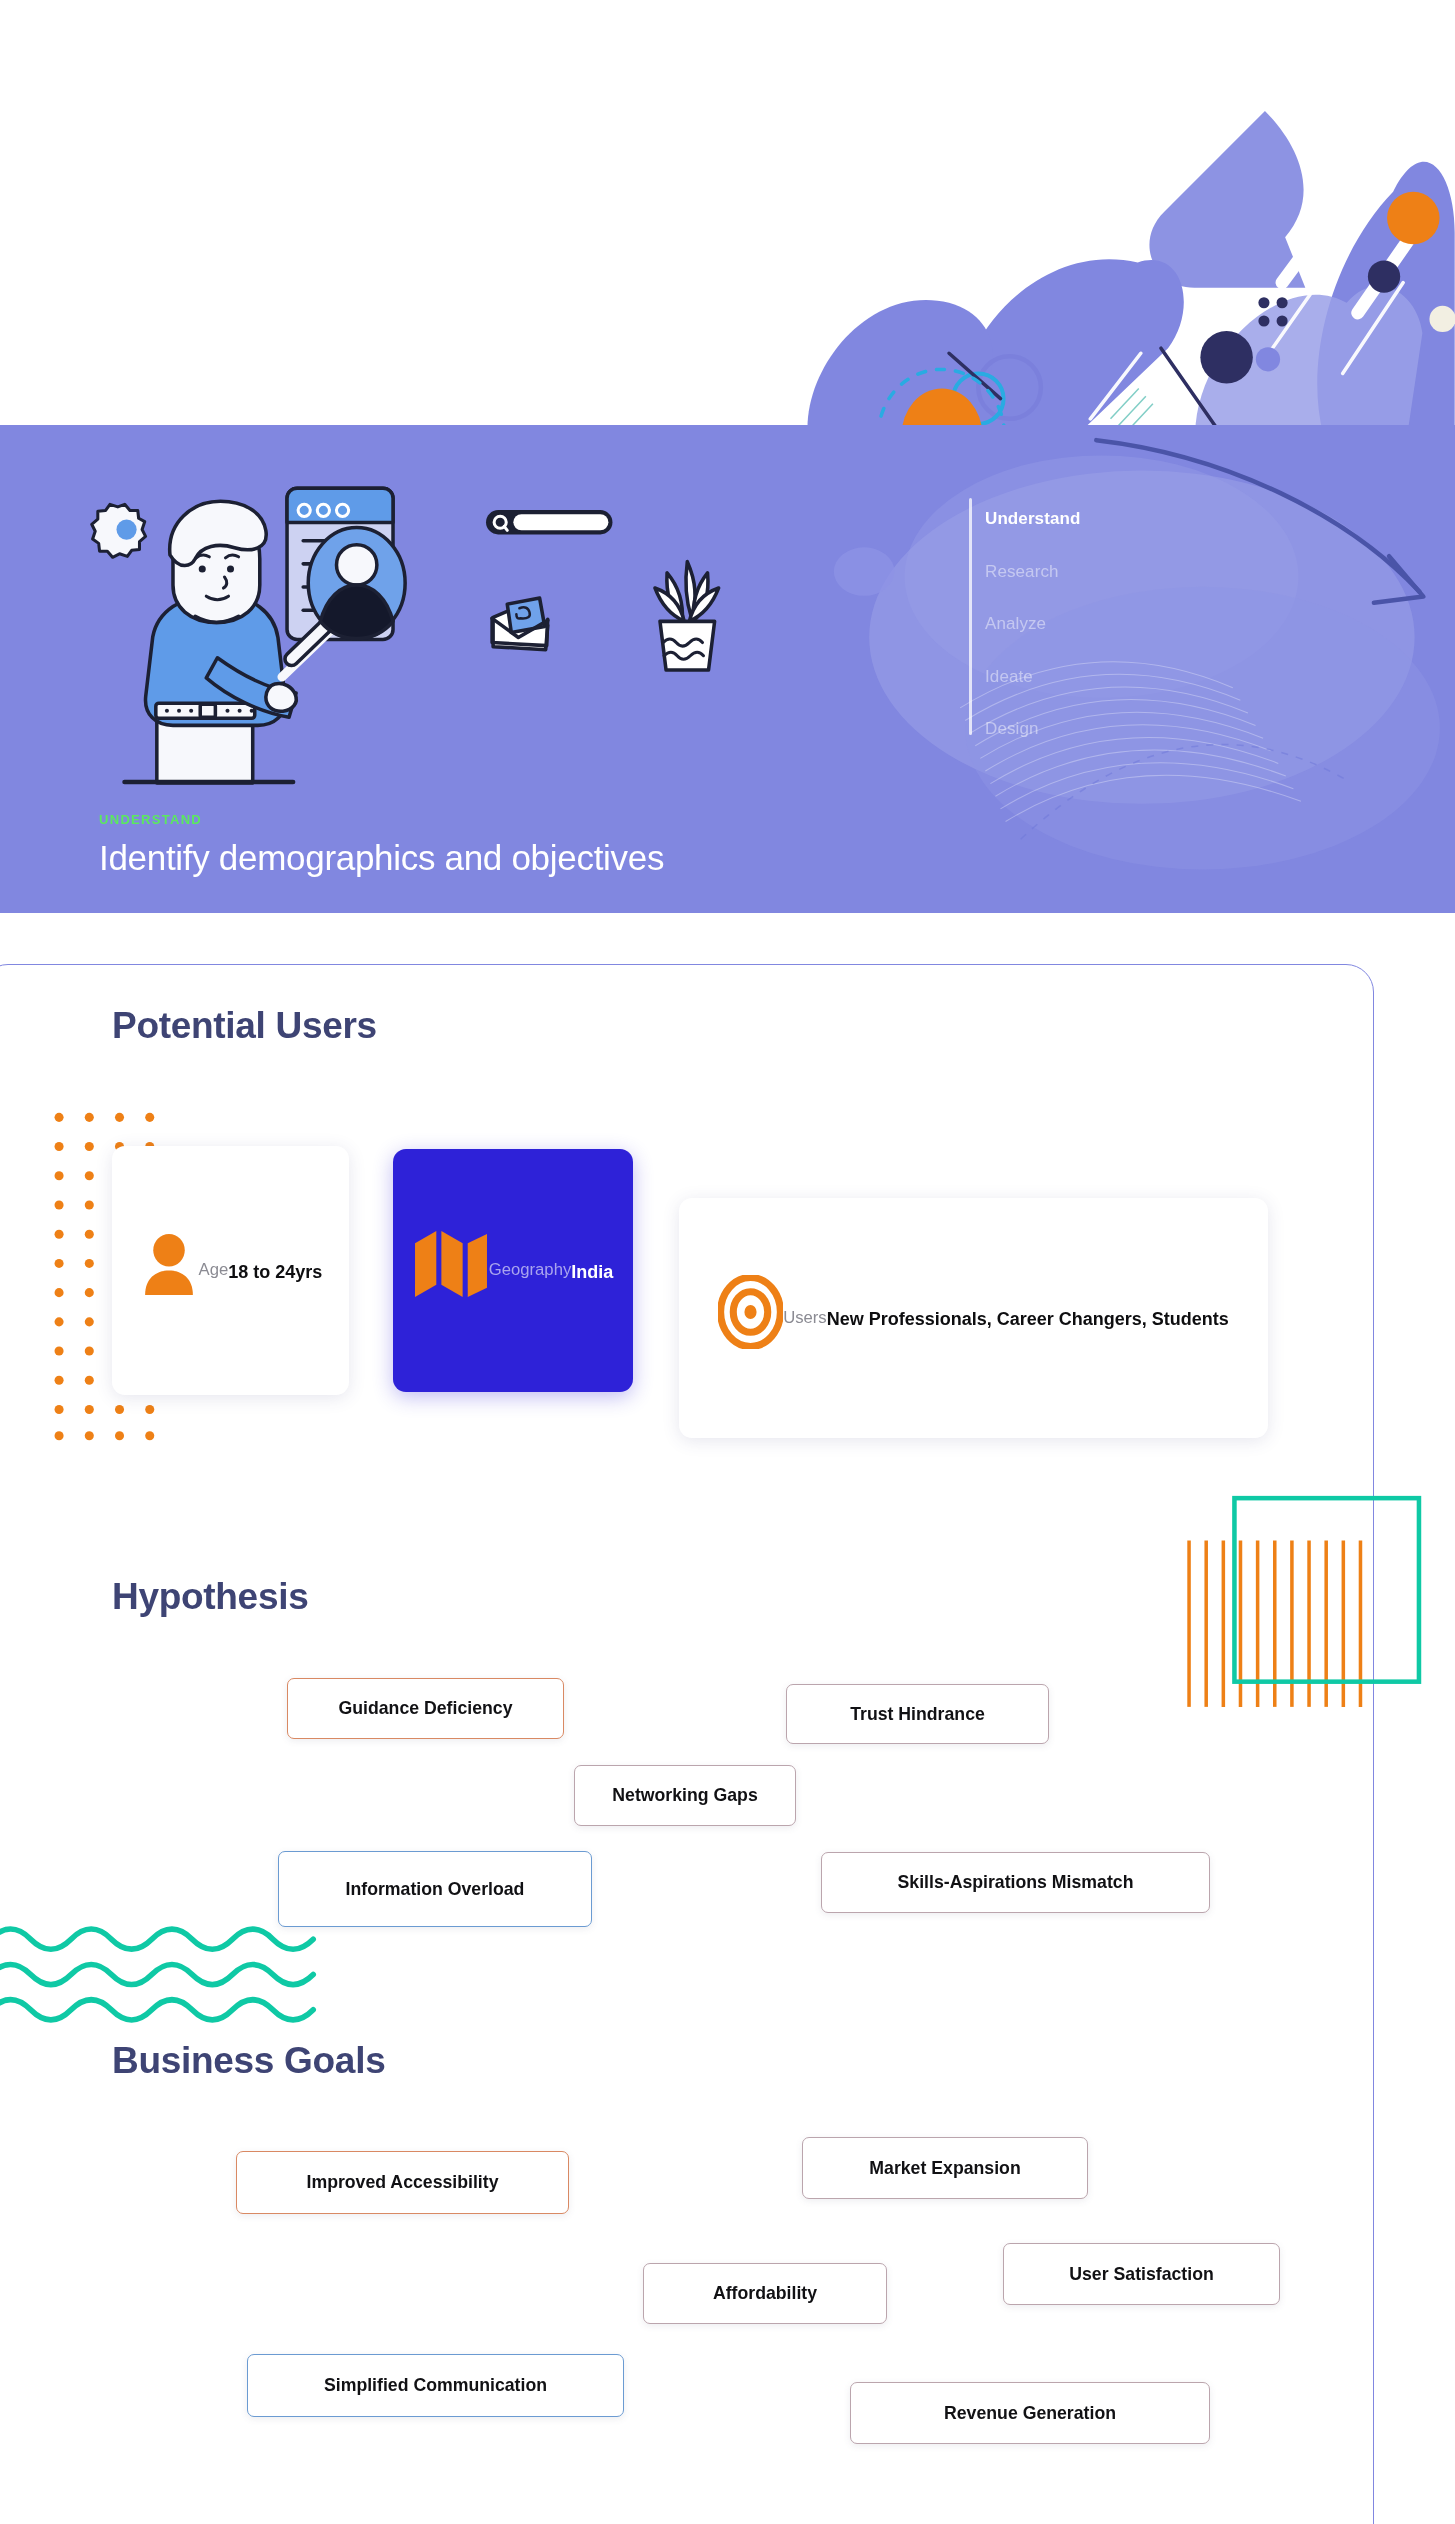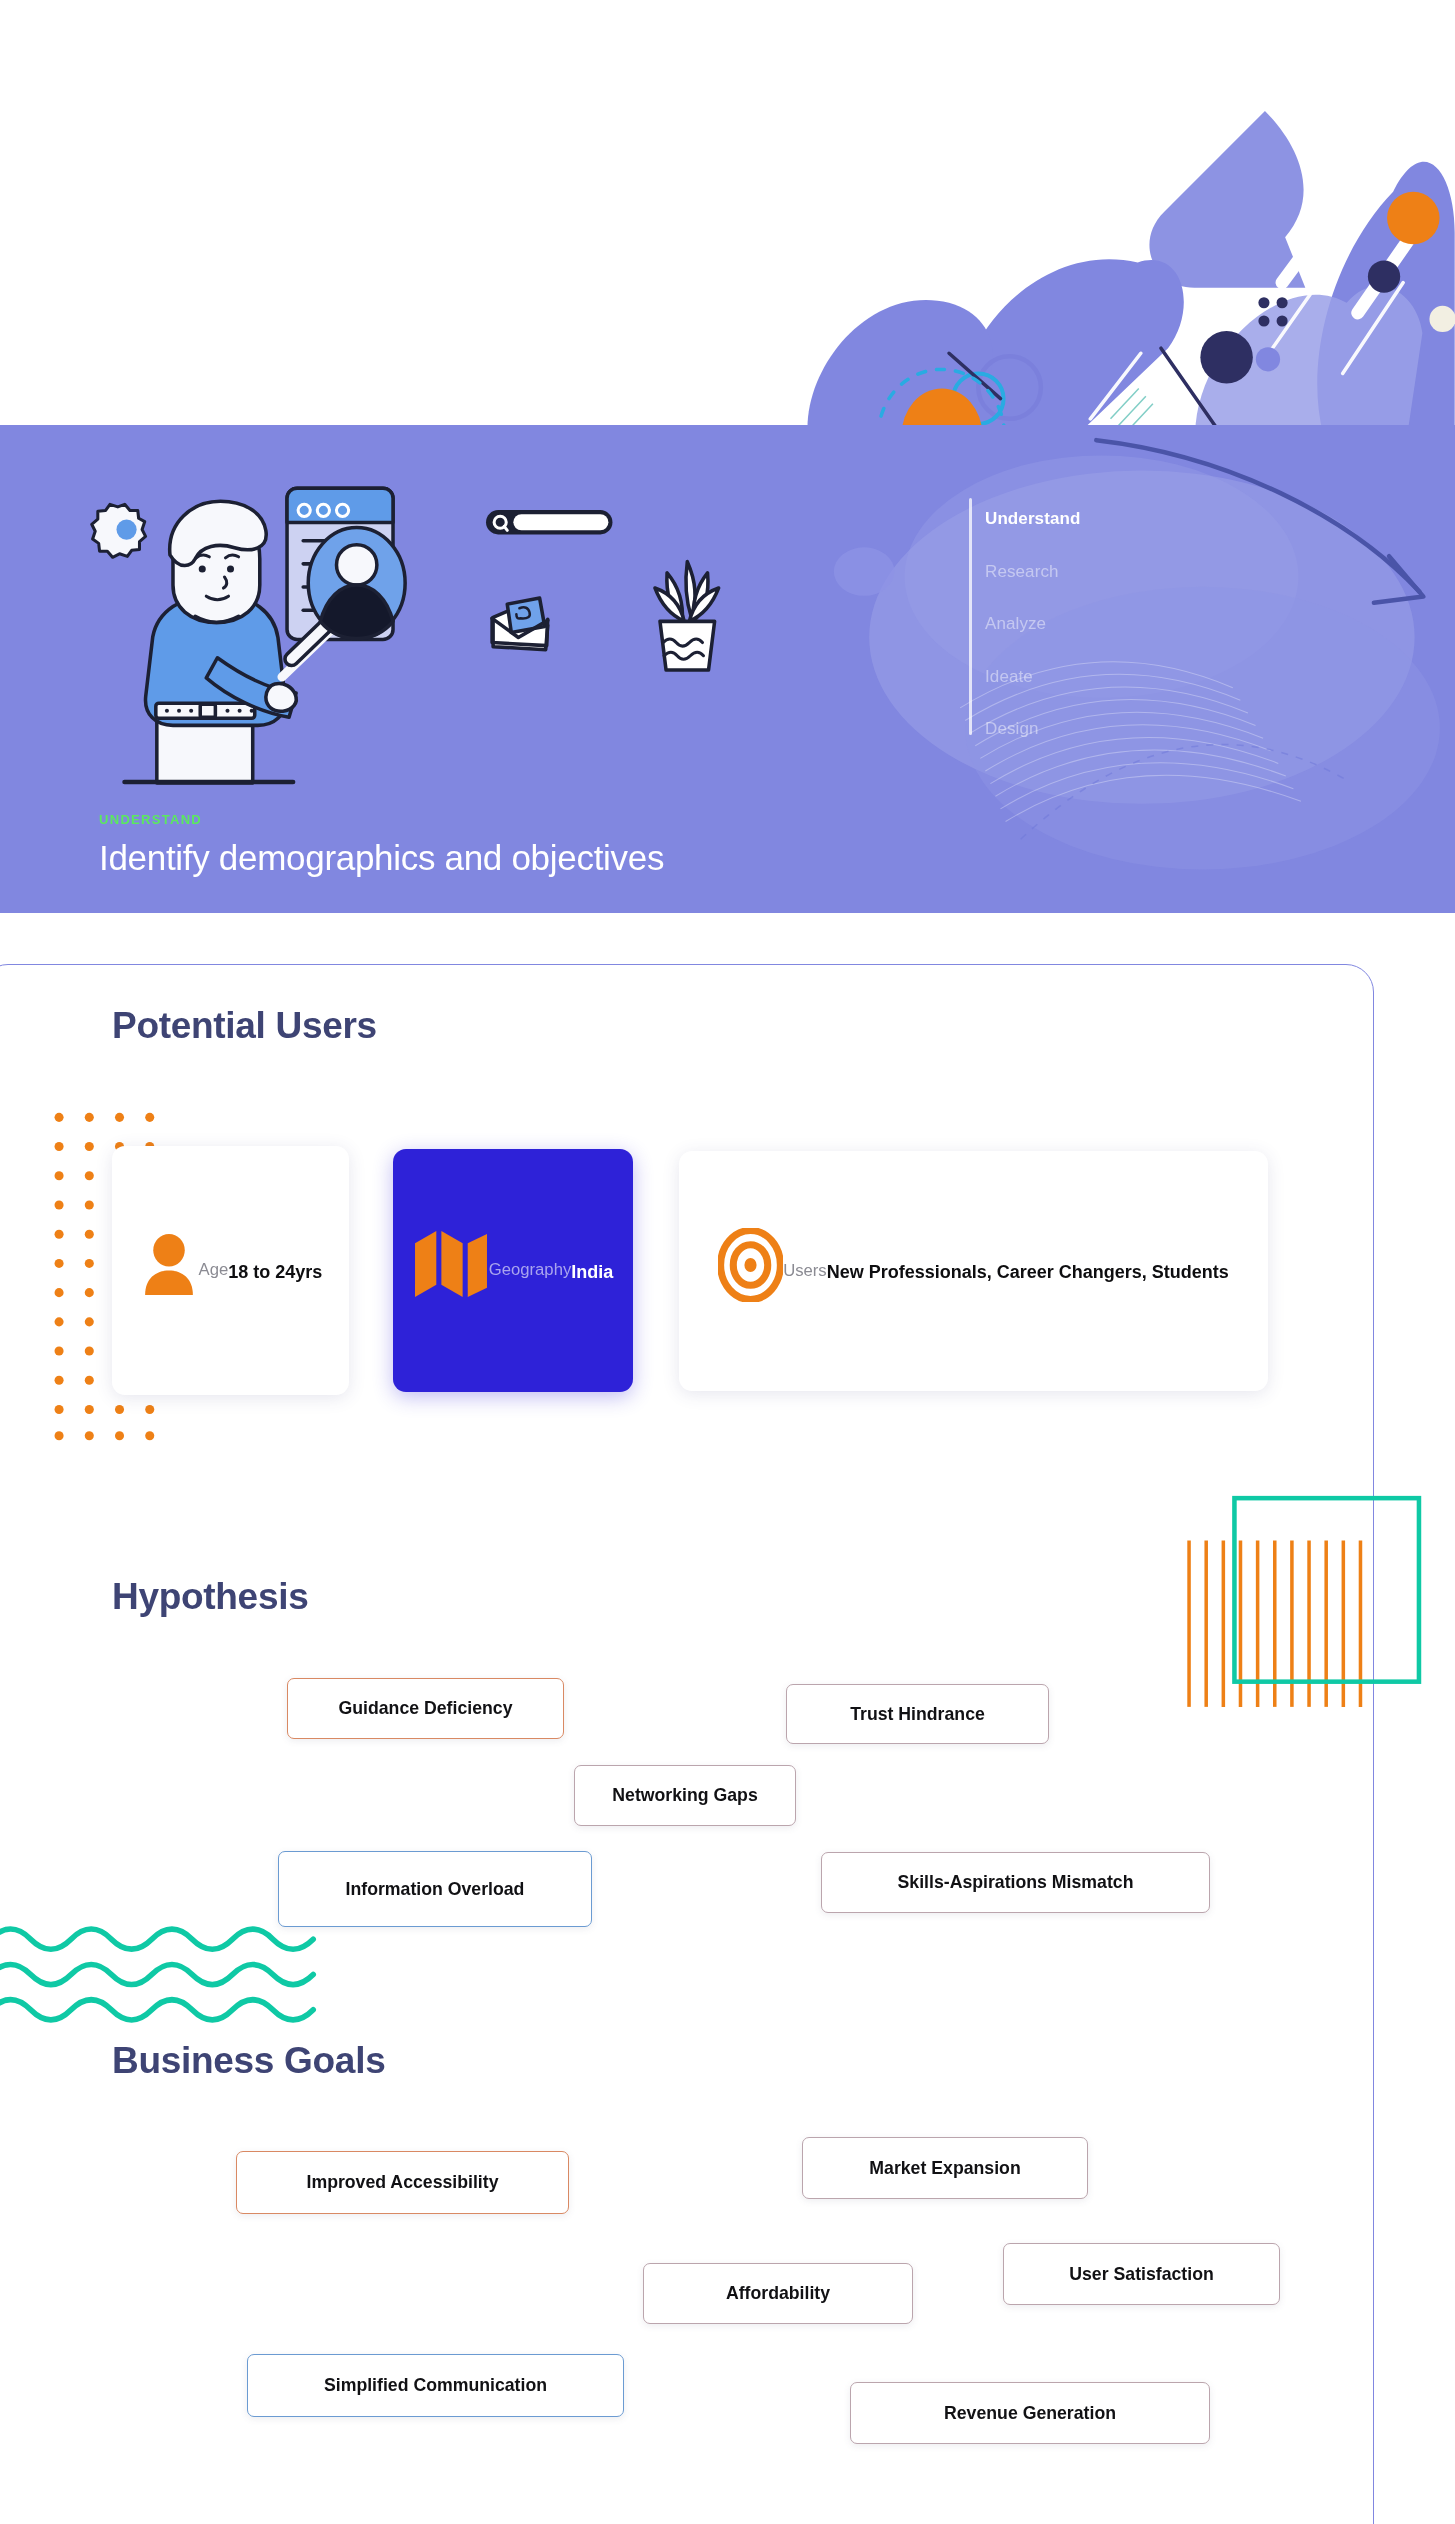--- a/index.html
+++ b/index.html
@@ -341,21 +341,21 @@
       <path d="M4 28 L46 4 L46 110 L4 134 Z"></path>
       <path d="M56 4 L98 28 L98 134 L56 110 Z"></path>
       <path d="M108 28 L146 10 L146 116 L108 134 Z"></path>
     </g>
       </svg>
   </div>
   <div class="pu-label">Geography</div>
   <div class="pu-value">India</div>
 </div>
 
-<div class="pu-card" style="left:679px; top:1151px; width:589px; height:240px;">
+<div class="pu-card" style="left:679px; top:1198px; width:589px; height:240px;">
   <div class="pu-icon">
     <svg width="65" height="74" viewBox="0 0 128 146">
       <ellipse cx="64" cy="73" rx="59" ry="68" fill="none" stroke="#EE8016" stroke-width="14"></ellipse>
       <ellipse cx="64" cy="73" rx="34" ry="40" fill="none" stroke="#EE8016" stroke-width="14"></ellipse>
       <ellipse cx="64" cy="73" rx="12" ry="14" fill="#EE8016"></ellipse>
     </svg>
   </div>
   <div class="pu-label">Users</div>
   <div class="pu-value">New Professionals, Career Changers, Students</div>
 </div>
@@ -390,17 +390,17 @@
     <path d="M0 40 q40 -40 80 0 t80 0 t80 0 t80 0 t80 0 t80 0 t80 0 t80 0"></path>
     <path d="M0 110 q40 -40 80 0 t80 0 t80 0 t80 0 t80 0 t80 0 t80 0 t80 0"></path>
     <path d="M0 180 q40 -40 80 0 t80 0 t80 0 t80 0 t80 0 t80 0 t80 0 t80 0"></path>
   </g>
 </svg>
 
 <div class="section-title" style="left:112px; top:2040px;">Business Goals</div>
 
 <div class="pill" style="left:236px; top:2151px; width:333px; height:63px; border:1.5px solid #D98963;">Improved Accessibility</div>
 <div class="pill" style="left:802px; top:2137px; width:286px; height:62px; border:1.5px solid #BBA5AD;">Market Expansion</div>
-<div class="pill" style="left:643px; top:2263px; width:270px; height:61px; border:1.5px solid #BBA5AD;">Affordability</div>
+<div class="pill" style="left:643px; top:2263px; width:244px; height:61px; border:1.5px solid #BBA5AD;">Affordability</div>
 <div class="pill" style="left:1003px; top:2243px; width:277px; height:62px; border:1.5px solid #BBA5AD;">User Satisfaction</div>
 <div class="pill" style="left:247px; top:2354px; width:377px; height:63px; border:1.5px solid #6B9BD2;">Simplified Communication</div>
 <div class="pill" style="left:850px; top:2382px; width:360px; height:62px; border:1.5px solid #BBA5AD;">Revenue Generation</div>
 
 
 </body></html>

